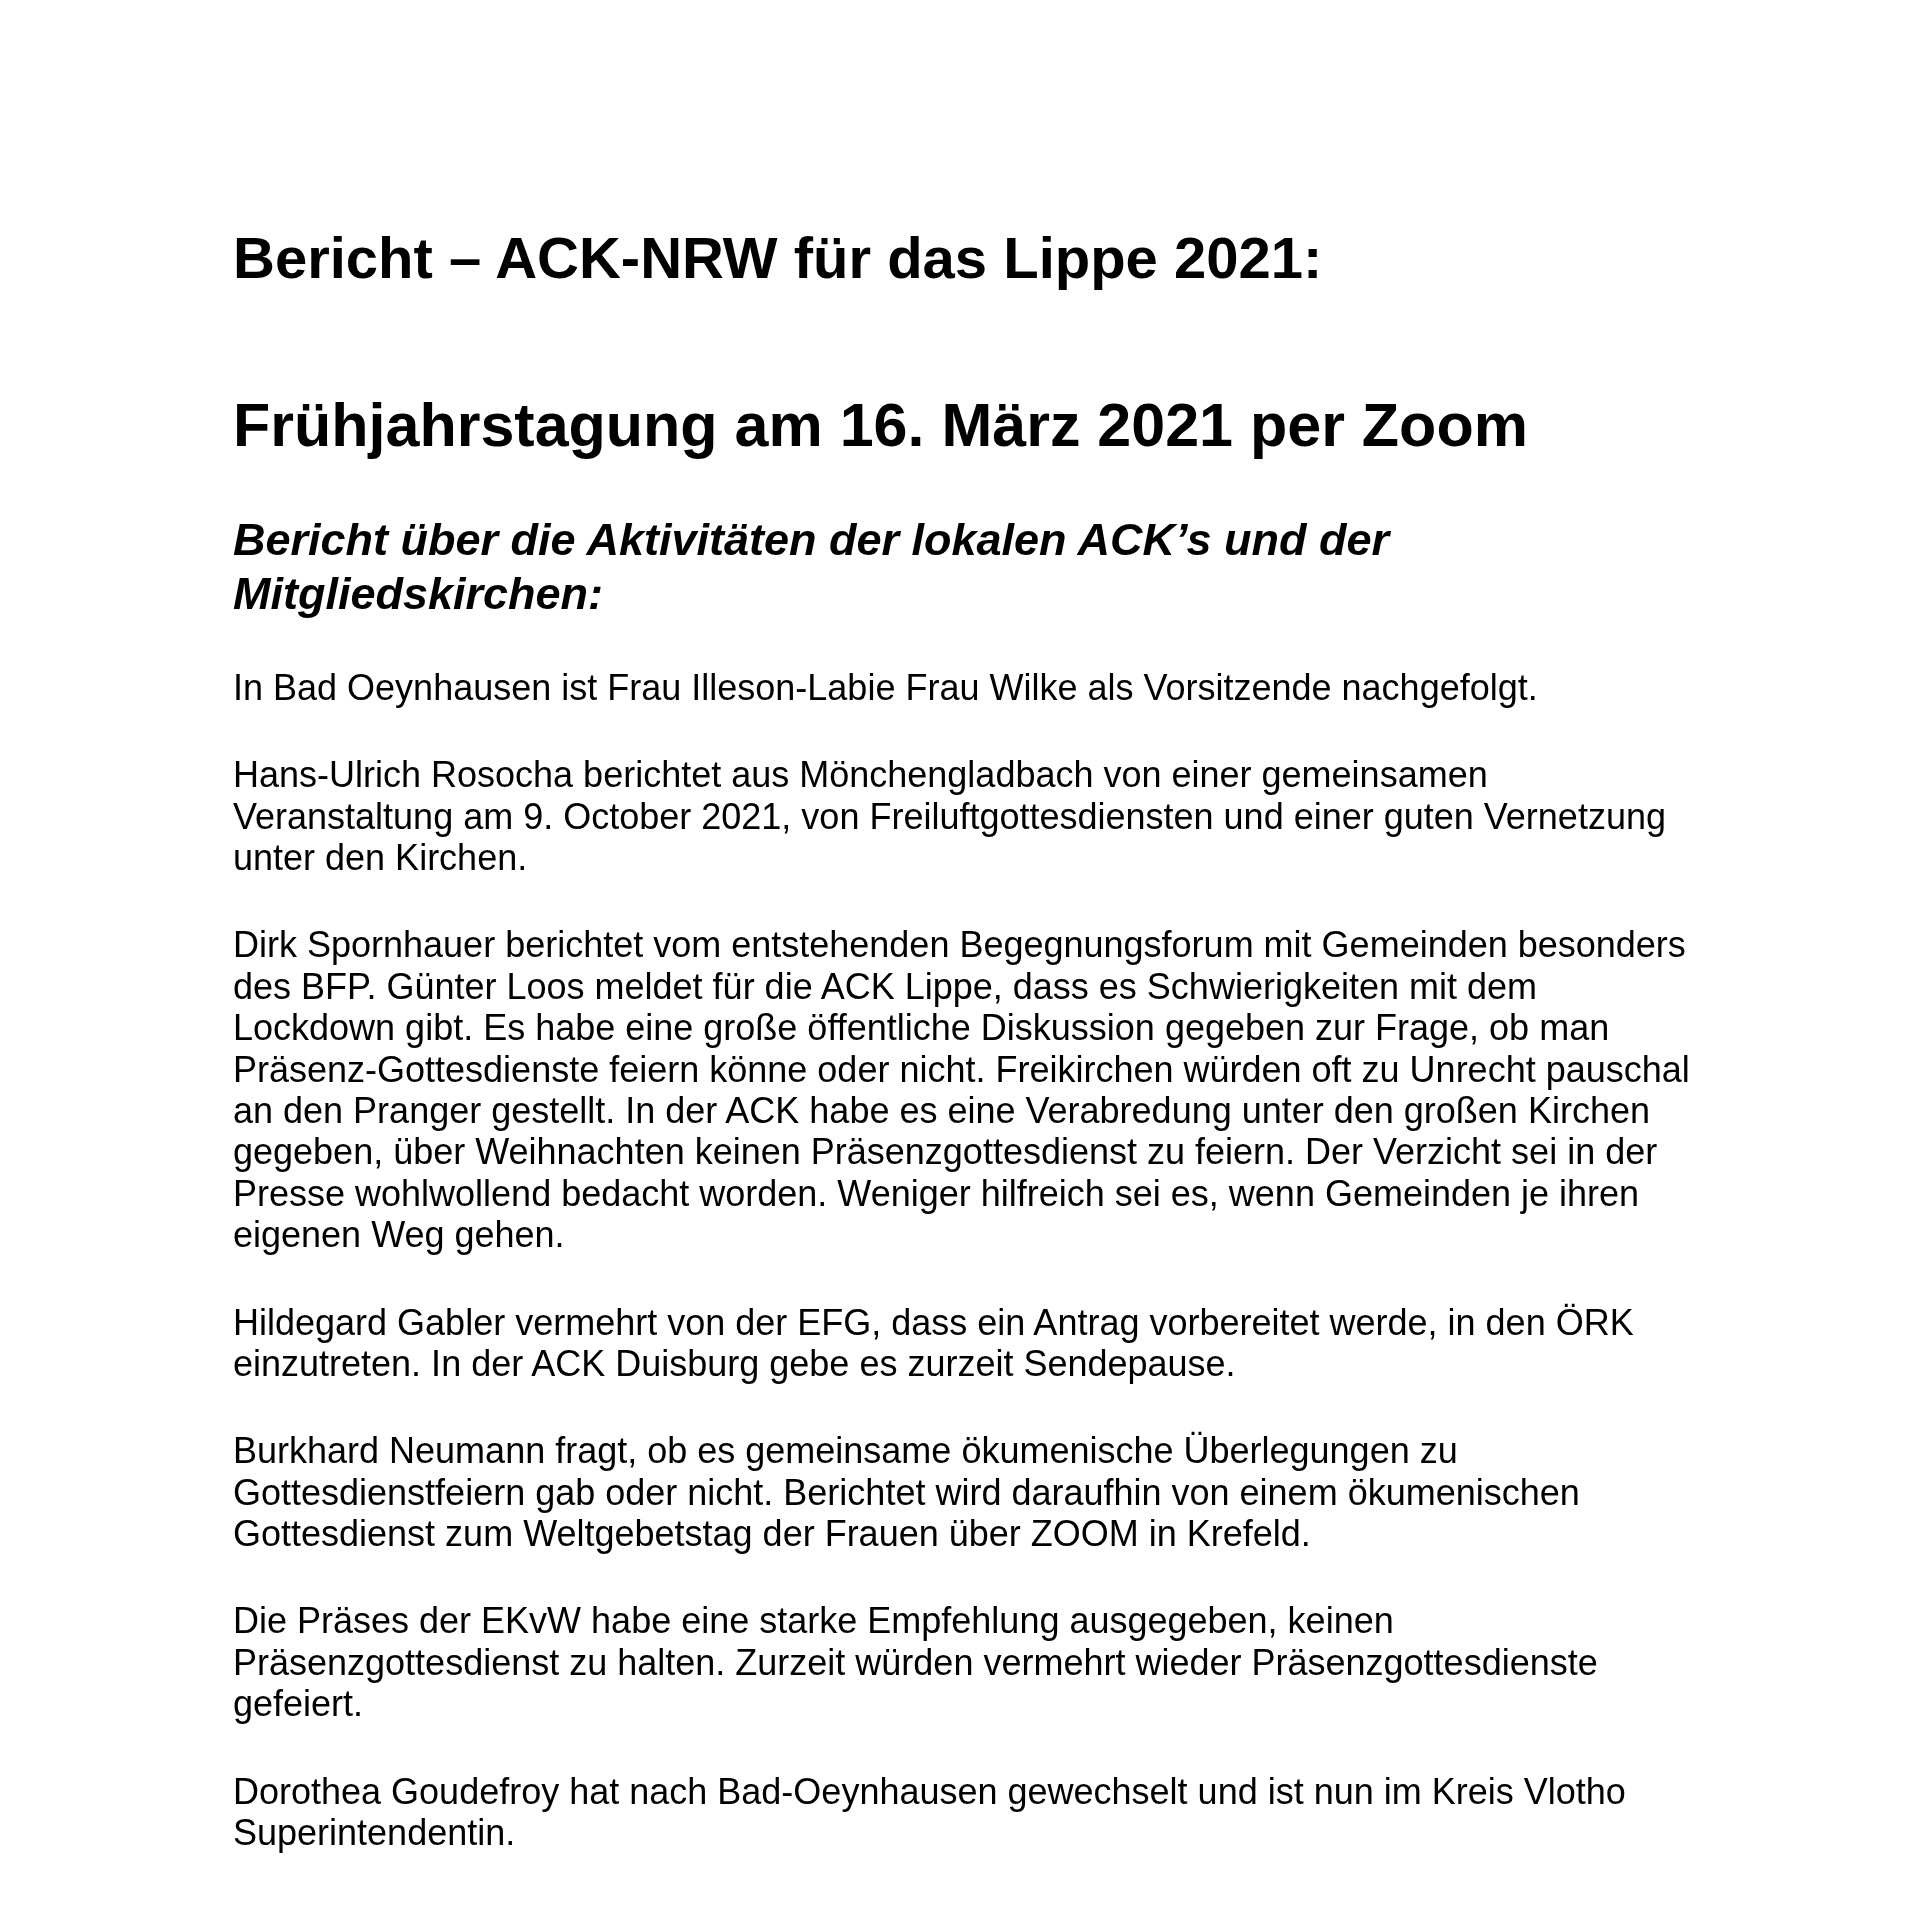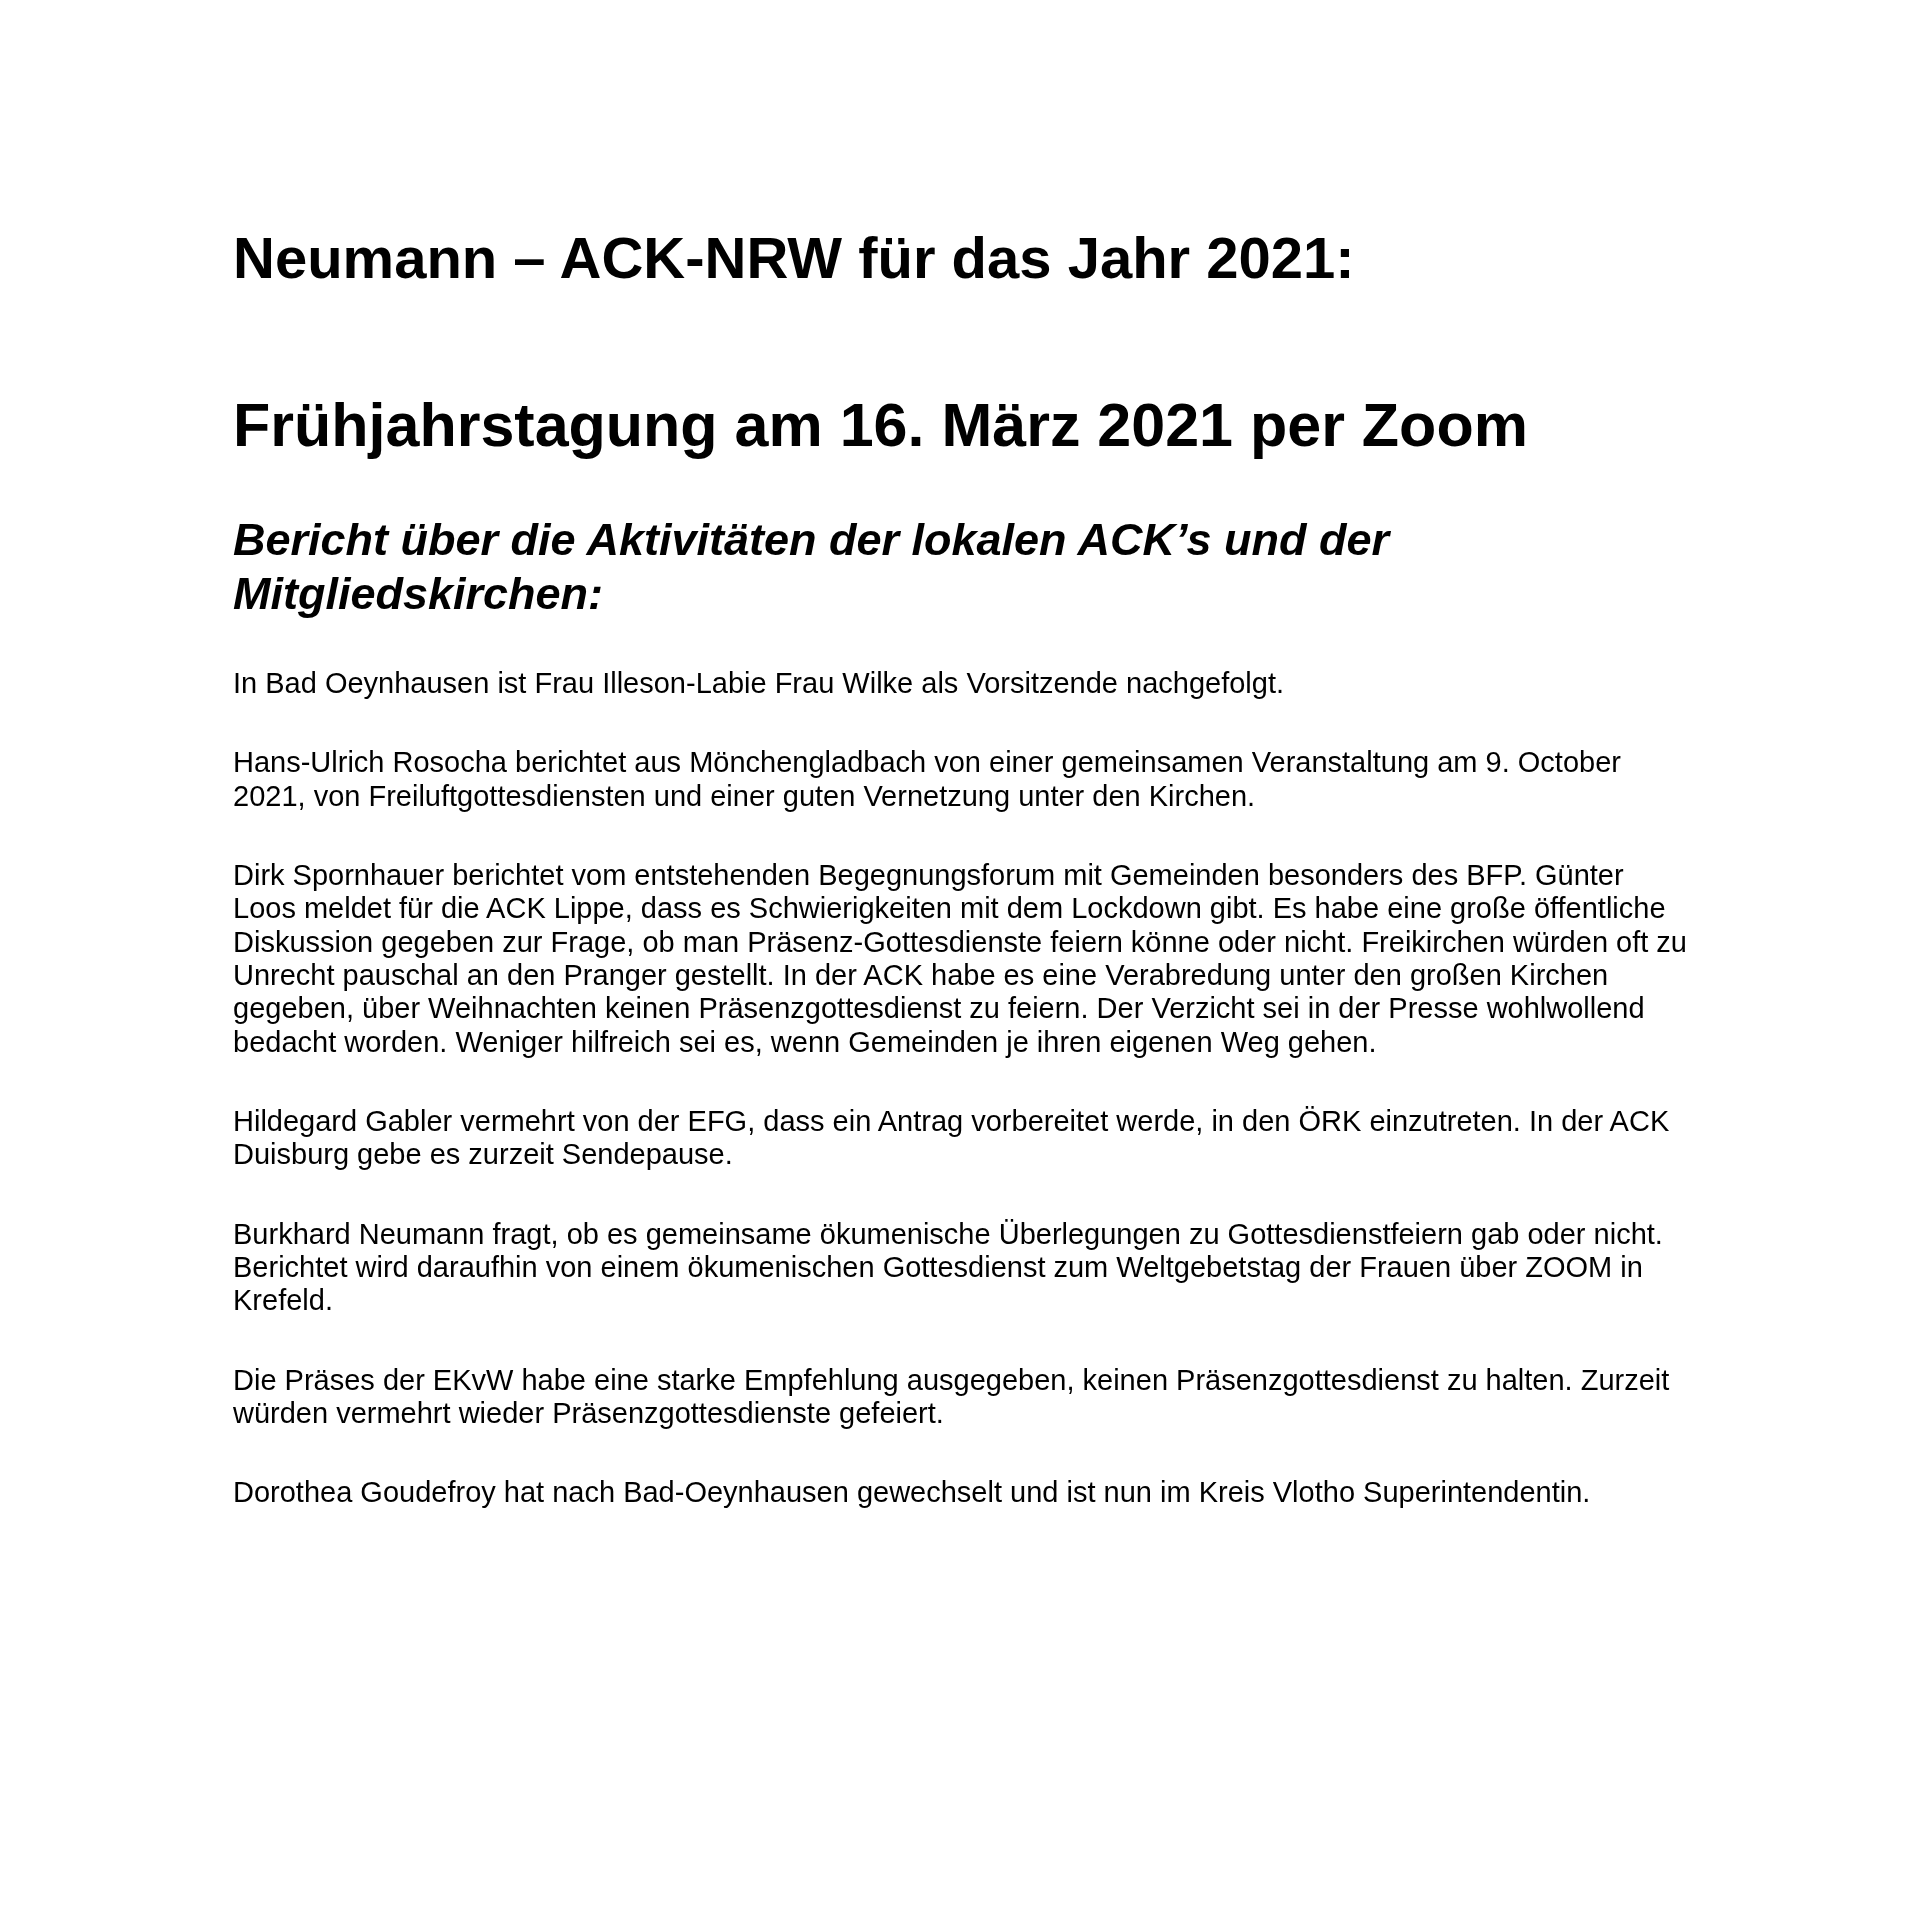--- a/index.html
+++ b/index.html
@@ -32,34 +32,34 @@
     margin: 0 0 53px 0;
   }
   .doc-section-heading {
     font-size: 45px;
     font-weight: 700;
     line-height: 1.2;
     margin: 0 0 46px 0;
     font-style: italic;
   }
   .doc-paragraph {
-    font-size: 29px;
+    font-size: 36px;
     font-weight: 400;
     line-height: 1.15;
     margin: 0 0 46px 0;
   }
   .doc-paragraph:last-child {
     margin-bottom: 0;
   }
 </style>
 </head>
 <body>
 
 <div class="page" style="color: rgb(0, 0, 0); background: rgb(255, 255, 255);">
-  <h1 class="doc-title">Neumann – ACK-NRW für das Jahr 2021:</h1>
+  <h1 class="doc-title">Bericht – ACK-NRW für das Lippe 2021:</h1>
 
   <h2 class="doc-subtitle">Frühjahrstagung am 16. März 2021 per Zoom</h2>
 
   <h3 class="doc-section-heading">Bericht über die Aktivitäten der lokalen ACK’s und der Mitgliedskirchen:</h3>
 
   <p class="doc-paragraph">In Bad Oeynhausen ist Frau Illeson-Labie Frau Wilke als Vorsitzende nachgefolgt.</p>
   <p class="doc-paragraph">Hans-Ulrich Rosocha berichtet aus Mönchengladbach von einer gemeinsamen Veranstaltung am 9. October 2021, von Freiluftgottesdiensten und einer guten Vernetzung unter den Kirchen.</p>
   <p class="doc-paragraph">Dirk Spornhauer berichtet vom entstehenden Begegnungsforum mit Gemeinden besonders des BFP. Günter Loos meldet für die ACK Lippe, dass es Schwierigkeiten mit dem Lockdown gibt. Es habe eine große öffentliche Diskussion gegeben zur Frage, ob man Präsenz-Gottesdienste feiern könne oder nicht. Freikirchen würden oft zu Unrecht pauschal an den Pranger gestellt. In der ACK habe es eine Verabredung unter den großen Kirchen gegeben, über Weihnachten keinen Präsenzgottesdienst zu feiern. Der Verzicht sei in der Presse wohlwollend bedacht worden. Weniger hilfreich sei es, wenn Gemeinden je ihren eigenen Weg gehen.</p>
   <p class="doc-paragraph">Hildegard Gabler vermehrt von der EFG, dass ein Antrag vorbereitet werde, in den ÖRK einzutreten. In der ACK Duisburg gebe es zurzeit Sendepause.</p>
   <p class="doc-paragraph">Burkhard Neumann fragt, ob es gemeinsame ökumenische Überlegungen zu Gottesdienstfeiern gab oder nicht. Berichtet wird daraufhin von einem ökumenischen Gottesdienst zum Weltgebetstag der Frauen über ZOOM in Krefeld.</p>

